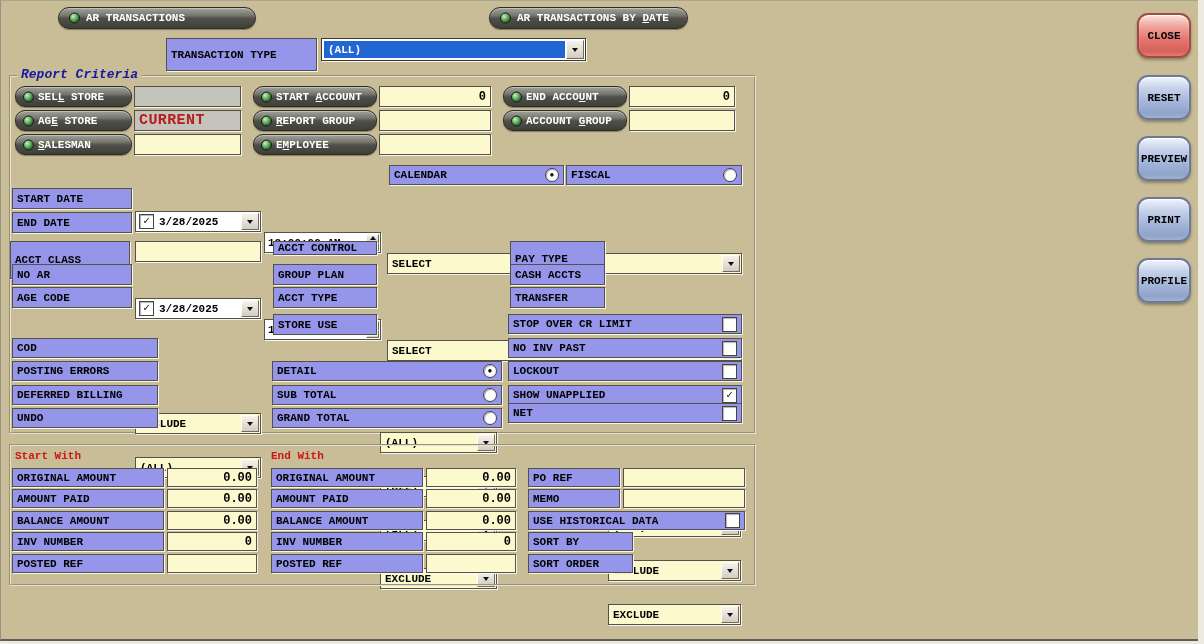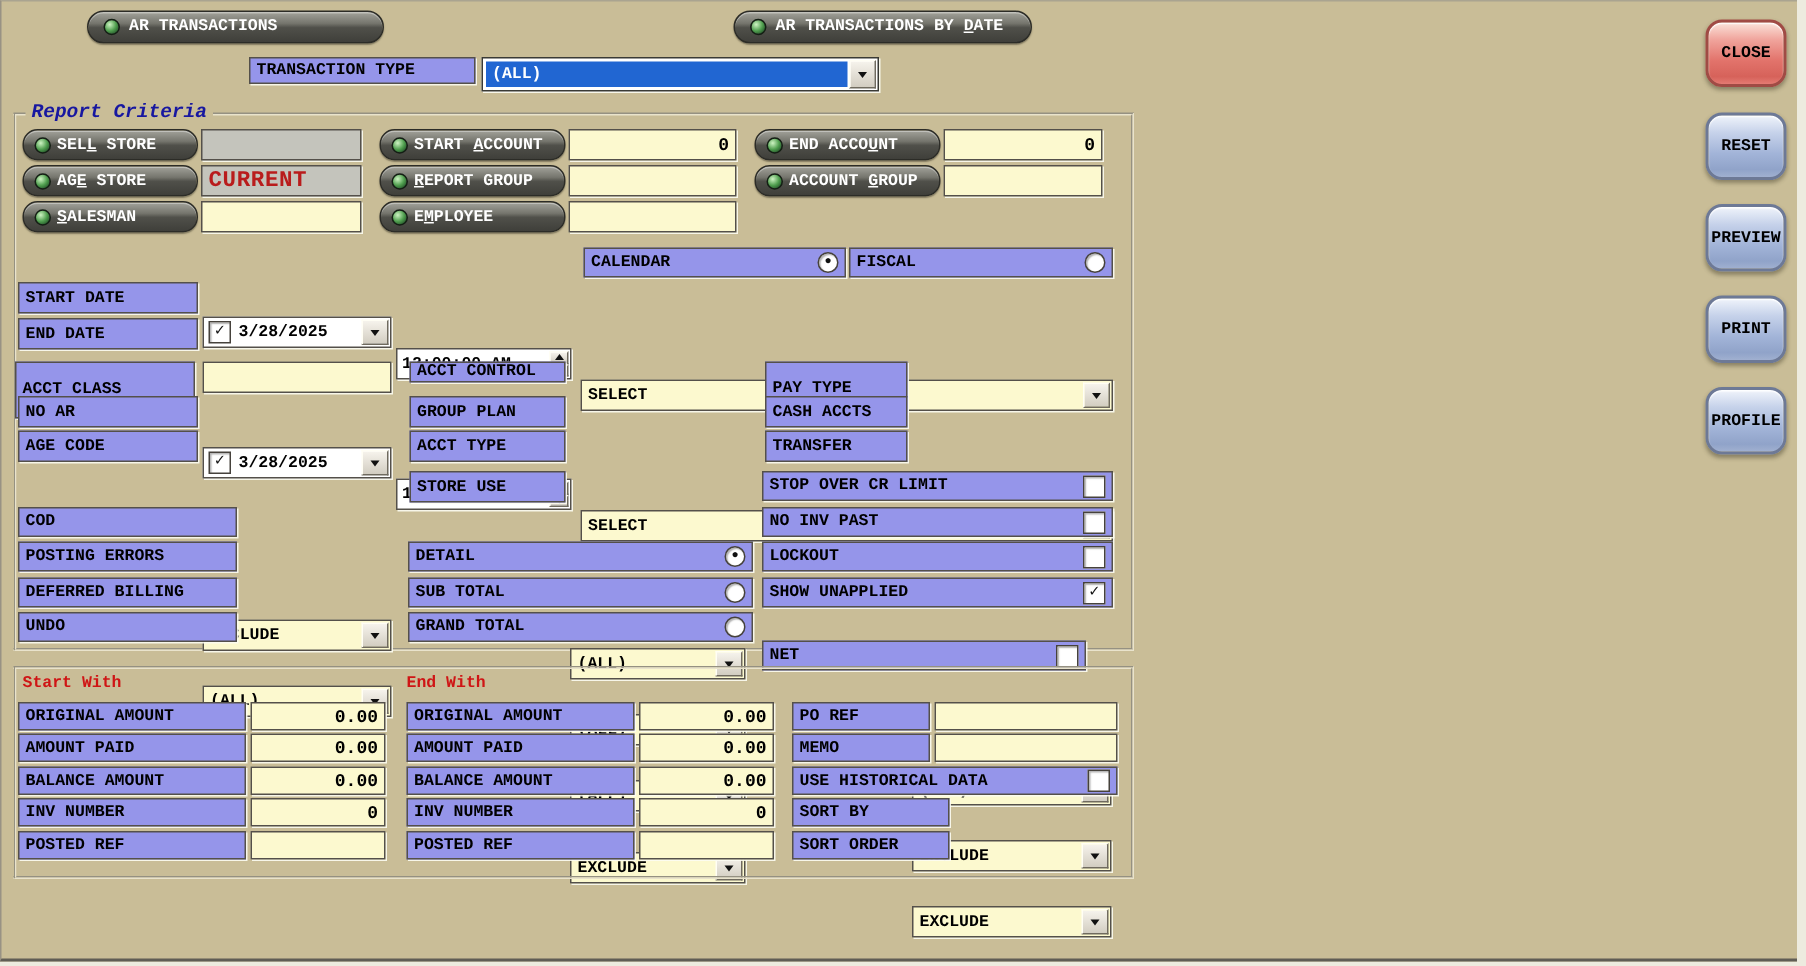--- a/index.html
+++ b/index.html
@@ -44,21 +44,21 @@
 
   <div class="gbtn pill" style="left:57px;top:6px;width:198px;height:22px">
     <span class="led"></span>
     <span>AR TRANSACTIONS</span>
   </div>
   <div class="gbtn pill" style="left:488px;top:6px;width:199px;height:22px">
     <span class="led"></span>
     <span><span>AR TRANSACTIONS BY </span><span class="mn">D</span><span>ATE</span></span>
   </div>
 
-  <div class="abs cell" style="left:165px;top:37px;width:151px;height:18px">TRANSACTION TYPE</div>
+  <div class="abs cell" style="left:165px;top:37px;width:151px;height:33px">TRANSACTION TYPE</div>
   <div class="abs tt-combo" style="left:320px;top:37px;width:265px;height:23px">
     <span class="tt-sel">(ALL)</span>
     <span class="arrow-btn"></span>
   </div>
 
   <div class="side-btn side-red" style="left:1136px;top:12px">CLOSE</div>
   <div class="side-btn side-blue" style="left:1136px;top:74px">RESET</div>
   <div class="side-btn side-blue" style="left:1136px;top:135px">PREVIEW</div>
   <div class="side-btn side-blue" style="left:1136px;top:196px">PRINT</div>
   <div class="side-btn side-blue" style="left:1136px;top:257px">PROFILE</div>
@@ -236,21 +236,21 @@
         <span class="checkbox">
           <span></span>
         </span>
       </div>
   <div class="abs cell bar" style="left:507px;top:384px;width:234px;height:20px">
         <span>SHOW UNAPPLIED</span>
         <span class="checkbox">
           <span>✓</span>
         </span>
       </div>
-  <div class="abs cell bar" style="left:507px;top:426px;width:216px;height:20px">
+  <div class="abs cell bar" style="left:507px;top:402px;width:234px;height:20px">
         <span>NET</span>
         <span class="checkbox">
           <span></span>
         </span>
       </div>
 
   <div class="abs cell" style="left:11px;top:337px;width:146px;height:20px">COD</div>
 
   <div class="abs cell" style="left:11px;top:360px;width:146px;height:20px">POSTING ERRORS</div>
 

